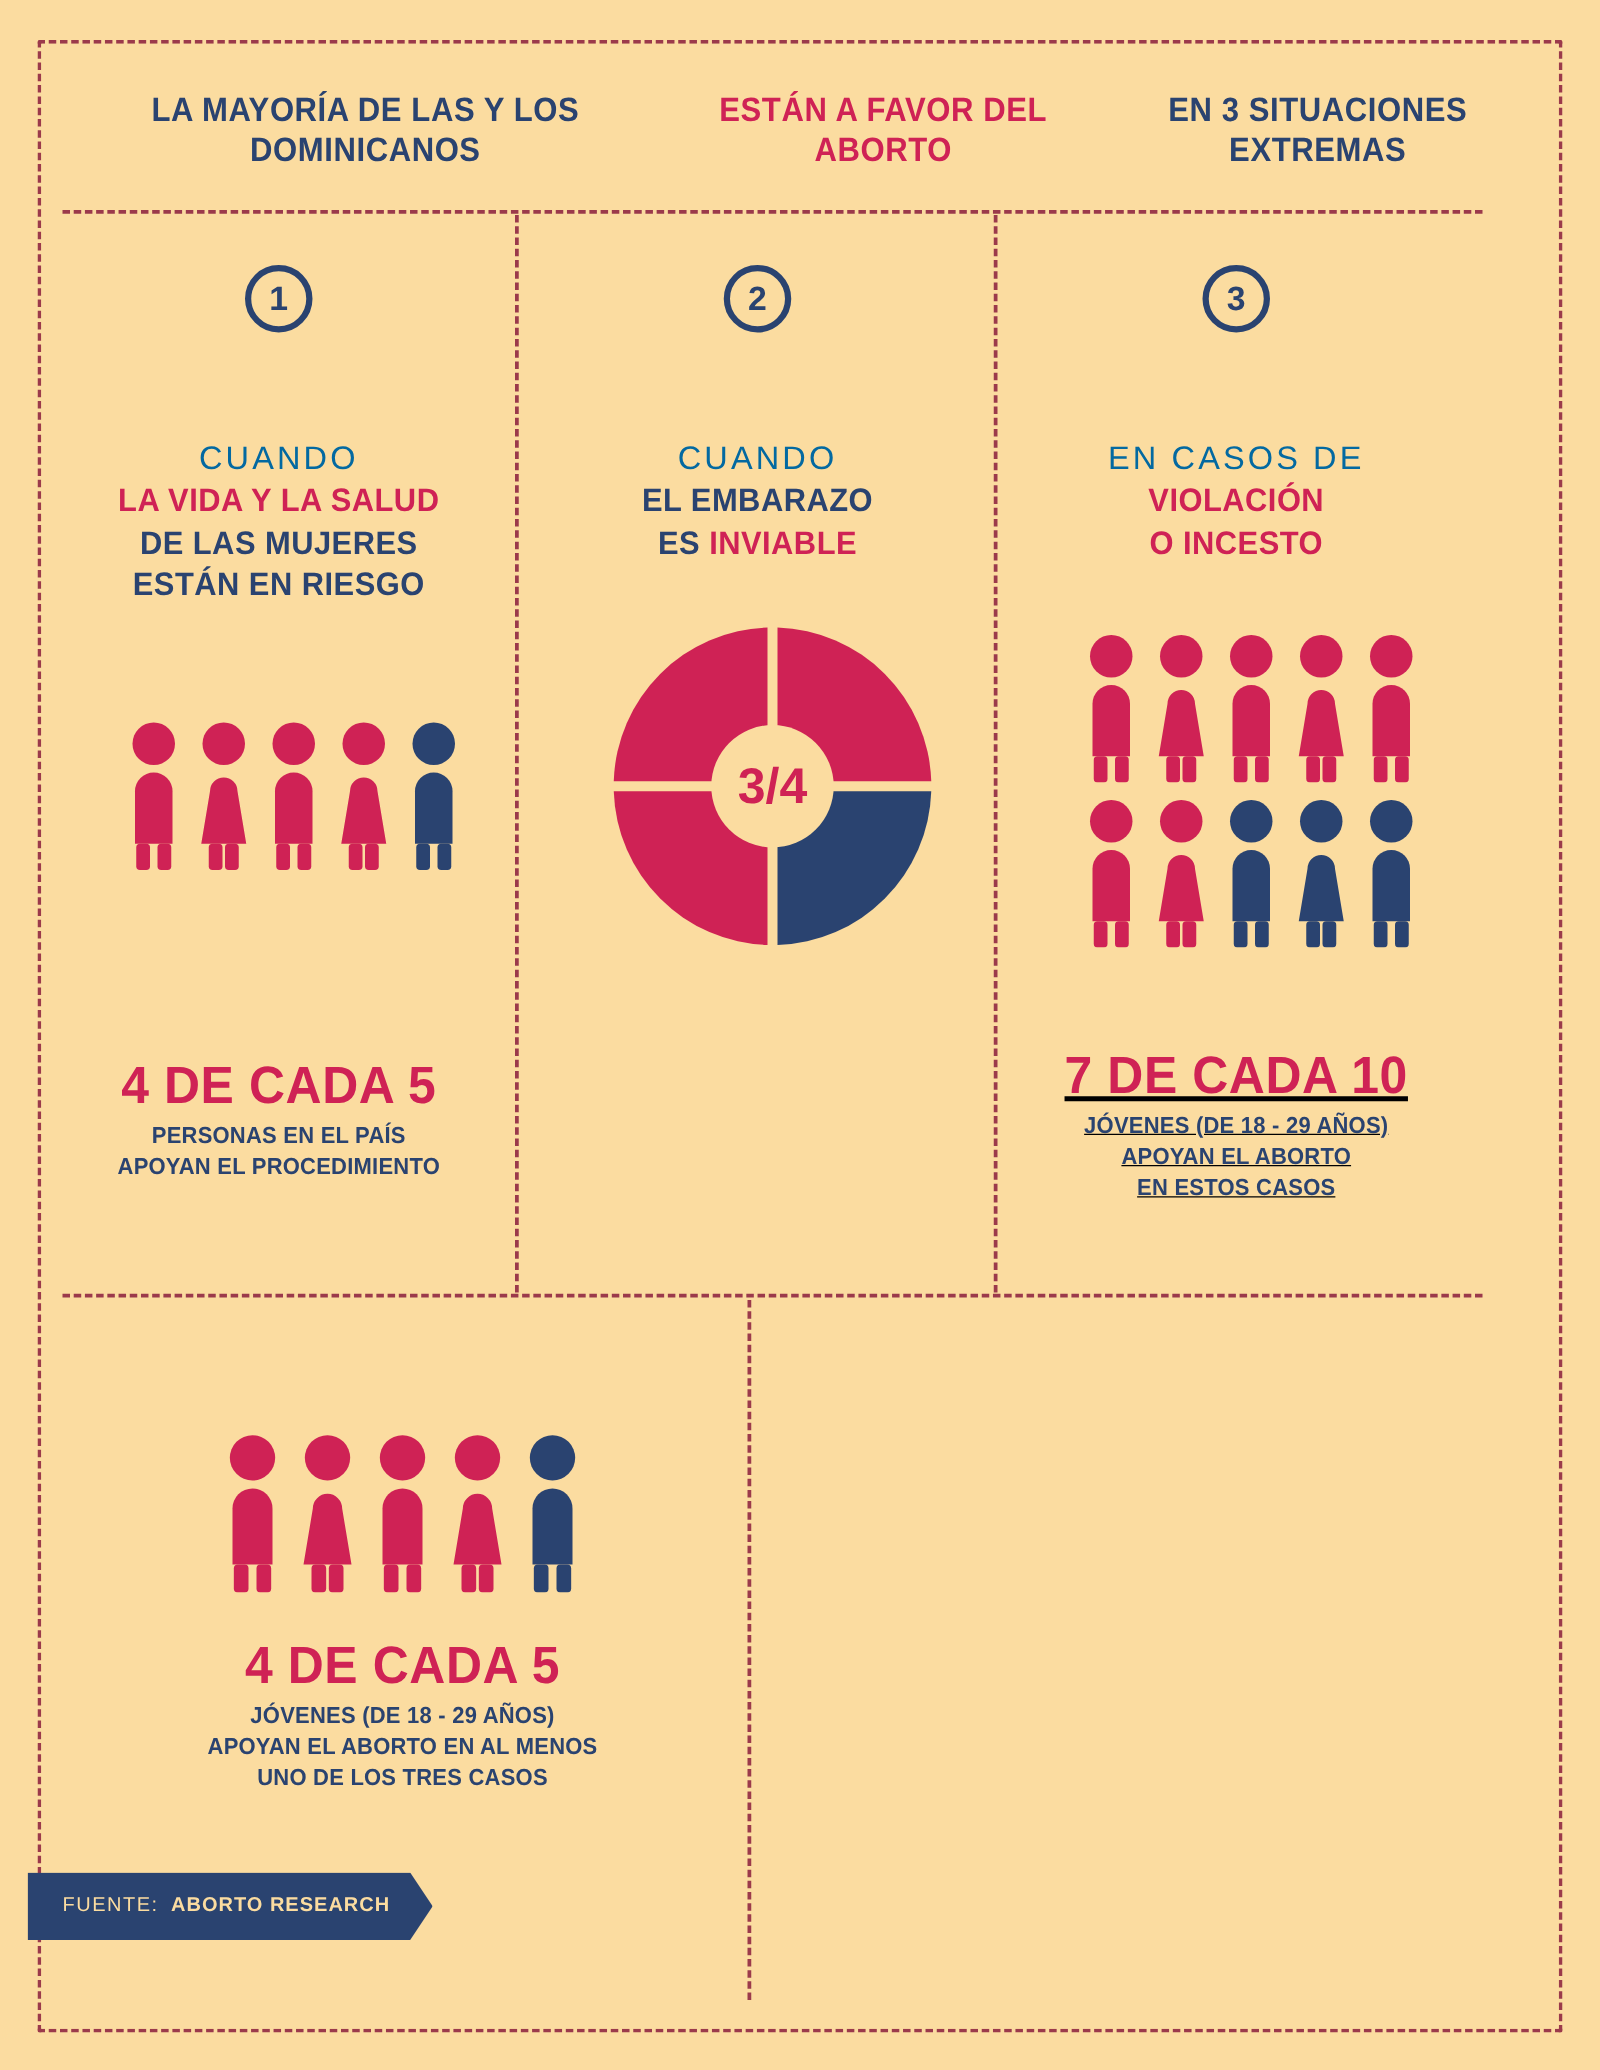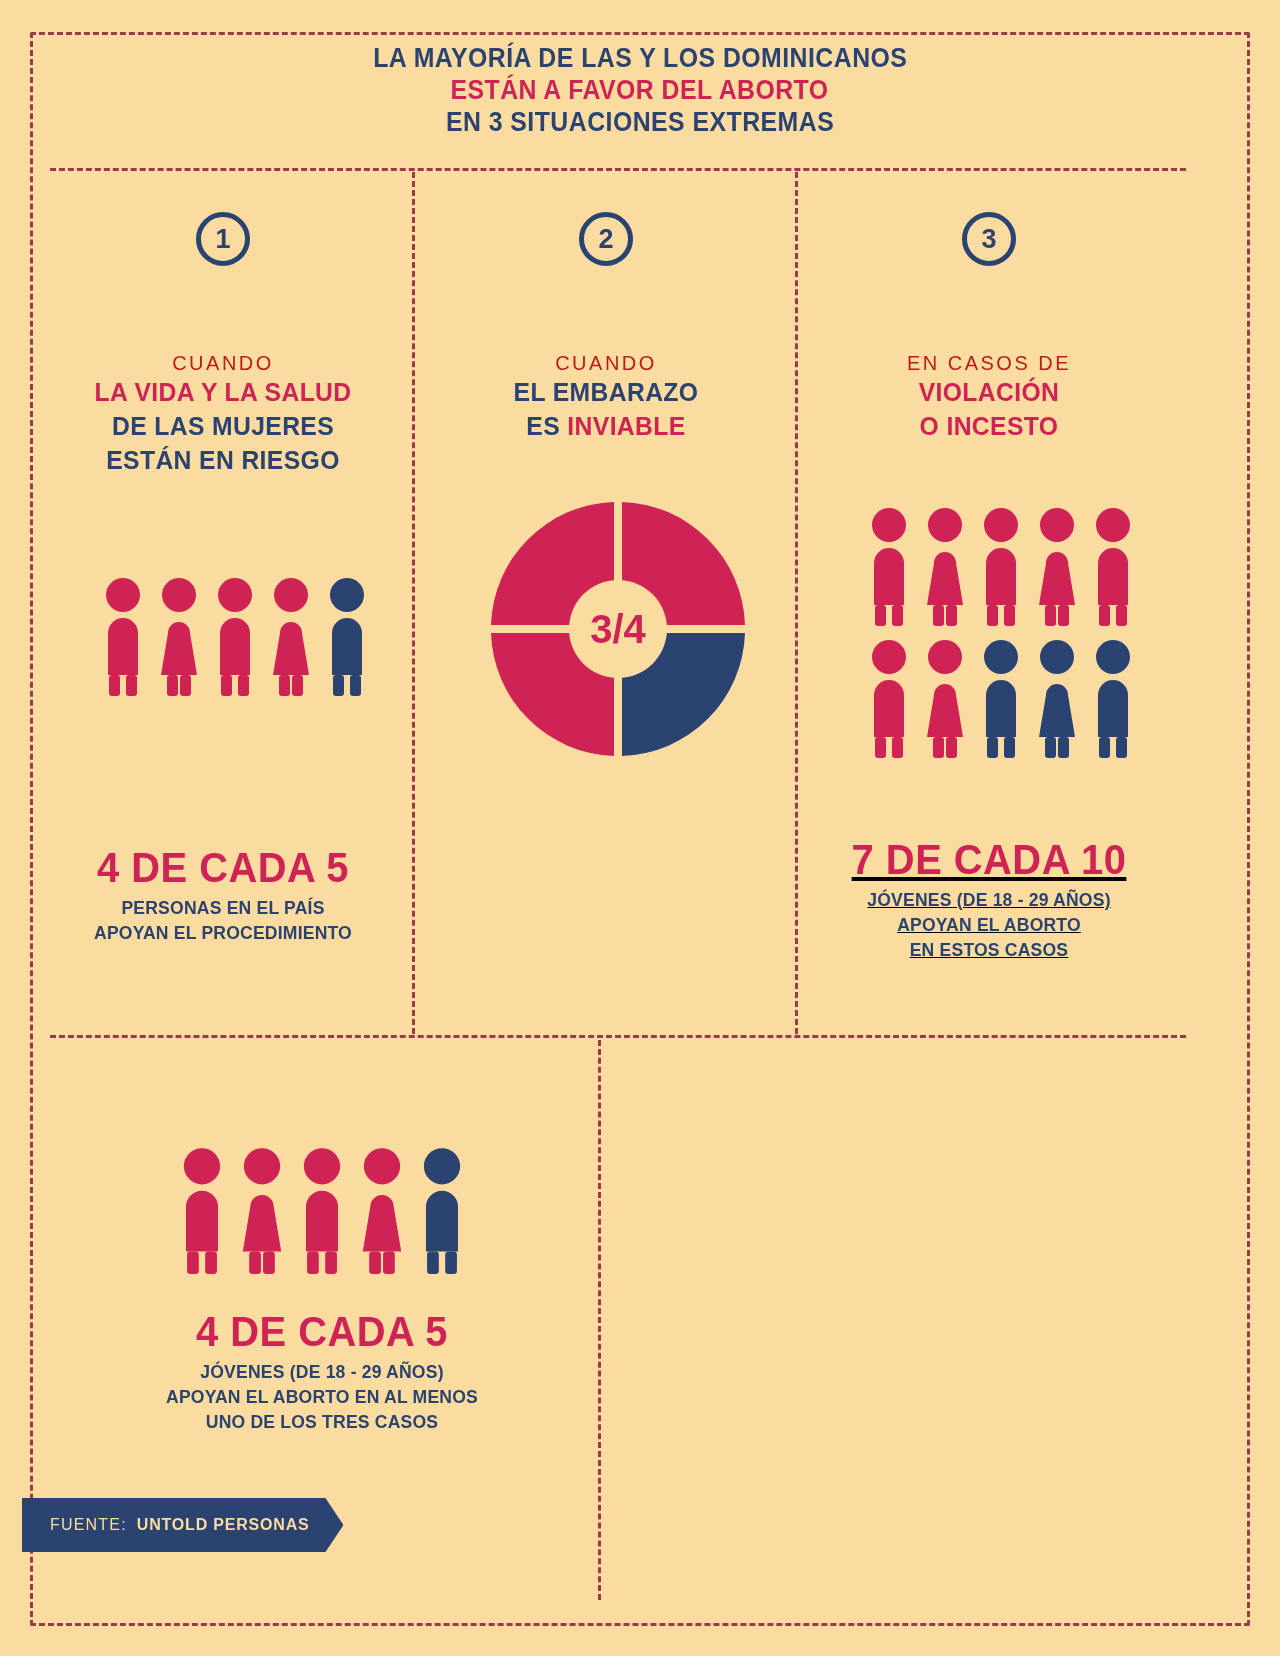--- a/index.html
+++ b/index.html
@@ -13,22 +13,22 @@
   .page { position:absolute; inset:0; background:#FBDCA0; }
 
   
   .outer-frame{
     position:absolute; left:30px; top:32px; right:30px; bottom:30px;
     border:3px dashed #9B3A4B;
     border-radius:2px;
   }
   
   .header{
-    position:absolute; left:50px; top:30px; width:1180px; height:122px;
-    display:flex; flex-direction:column; align-items:center; justify-content:center;
+    position:absolute; left:50px; top:44px; width:1180px; height:122px;
+    display:flex; flex-direction:row; align-items:center; justify-content:center;
     text-align:center;
   }
   .hl{
     font-weight:bold; letter-spacing:.5px; line-height:1.18;
     font-size:27px; font-stretch:condensed;
     transform:scaleX(.92); transform-origin:center;
   }
   .hl.navy{ color:#2A4370; }
   .hl.pink{ color:#CF2255; }
 
@@ -68,21 +68,21 @@
     border:5px solid #2A4370; color:#2A4370;
     display:flex;align-items:center;justify-content:center;
     font-size:27px;font-weight:bold;
     margin:36px auto 0 auto;
     line-height:1;
   }
   .cap{
     margin-top:84px; text-align:center; line-height:1.3;
   }
   .cap .thin{
-    display:block; color:#b91c1c; font-size:20px; font-weight:400;
+    display:block; color:#0369a1; font-size:26px; font-weight:400;
     letter-spacing:2.5px;
   }
   .cap .bold{
     display:block; font-size:26px; font-weight:bold; letter-spacing:.4px;
     transform:scaleX(.95); transform-origin:center;
   }
   .bold.navy{ color:#2A4370; }
   .bold.pink{ color:#CF2255; }
 
   .vis{ position:absolute; left:12px; width:382px; }
@@ -363,16 +363,16 @@
         <span>JÓVENES (DE 18 - 29 AÑOS)</span>
         <span>APOYAN EL ABORTO EN AL MENOS</span>
         <span>UNO DE LOS TRES CASOS</span>
       </div>
     </div>
   </div>
 
 
   <div class="footer">
     <span class="lbl">FUENTE:</span>
-    <span class="src">UNTOLD PERSONAS</span>
+    <span class="src">ABORTO RESEARCH</span>
   </div>
 
 </div>
 
 </body></html>

